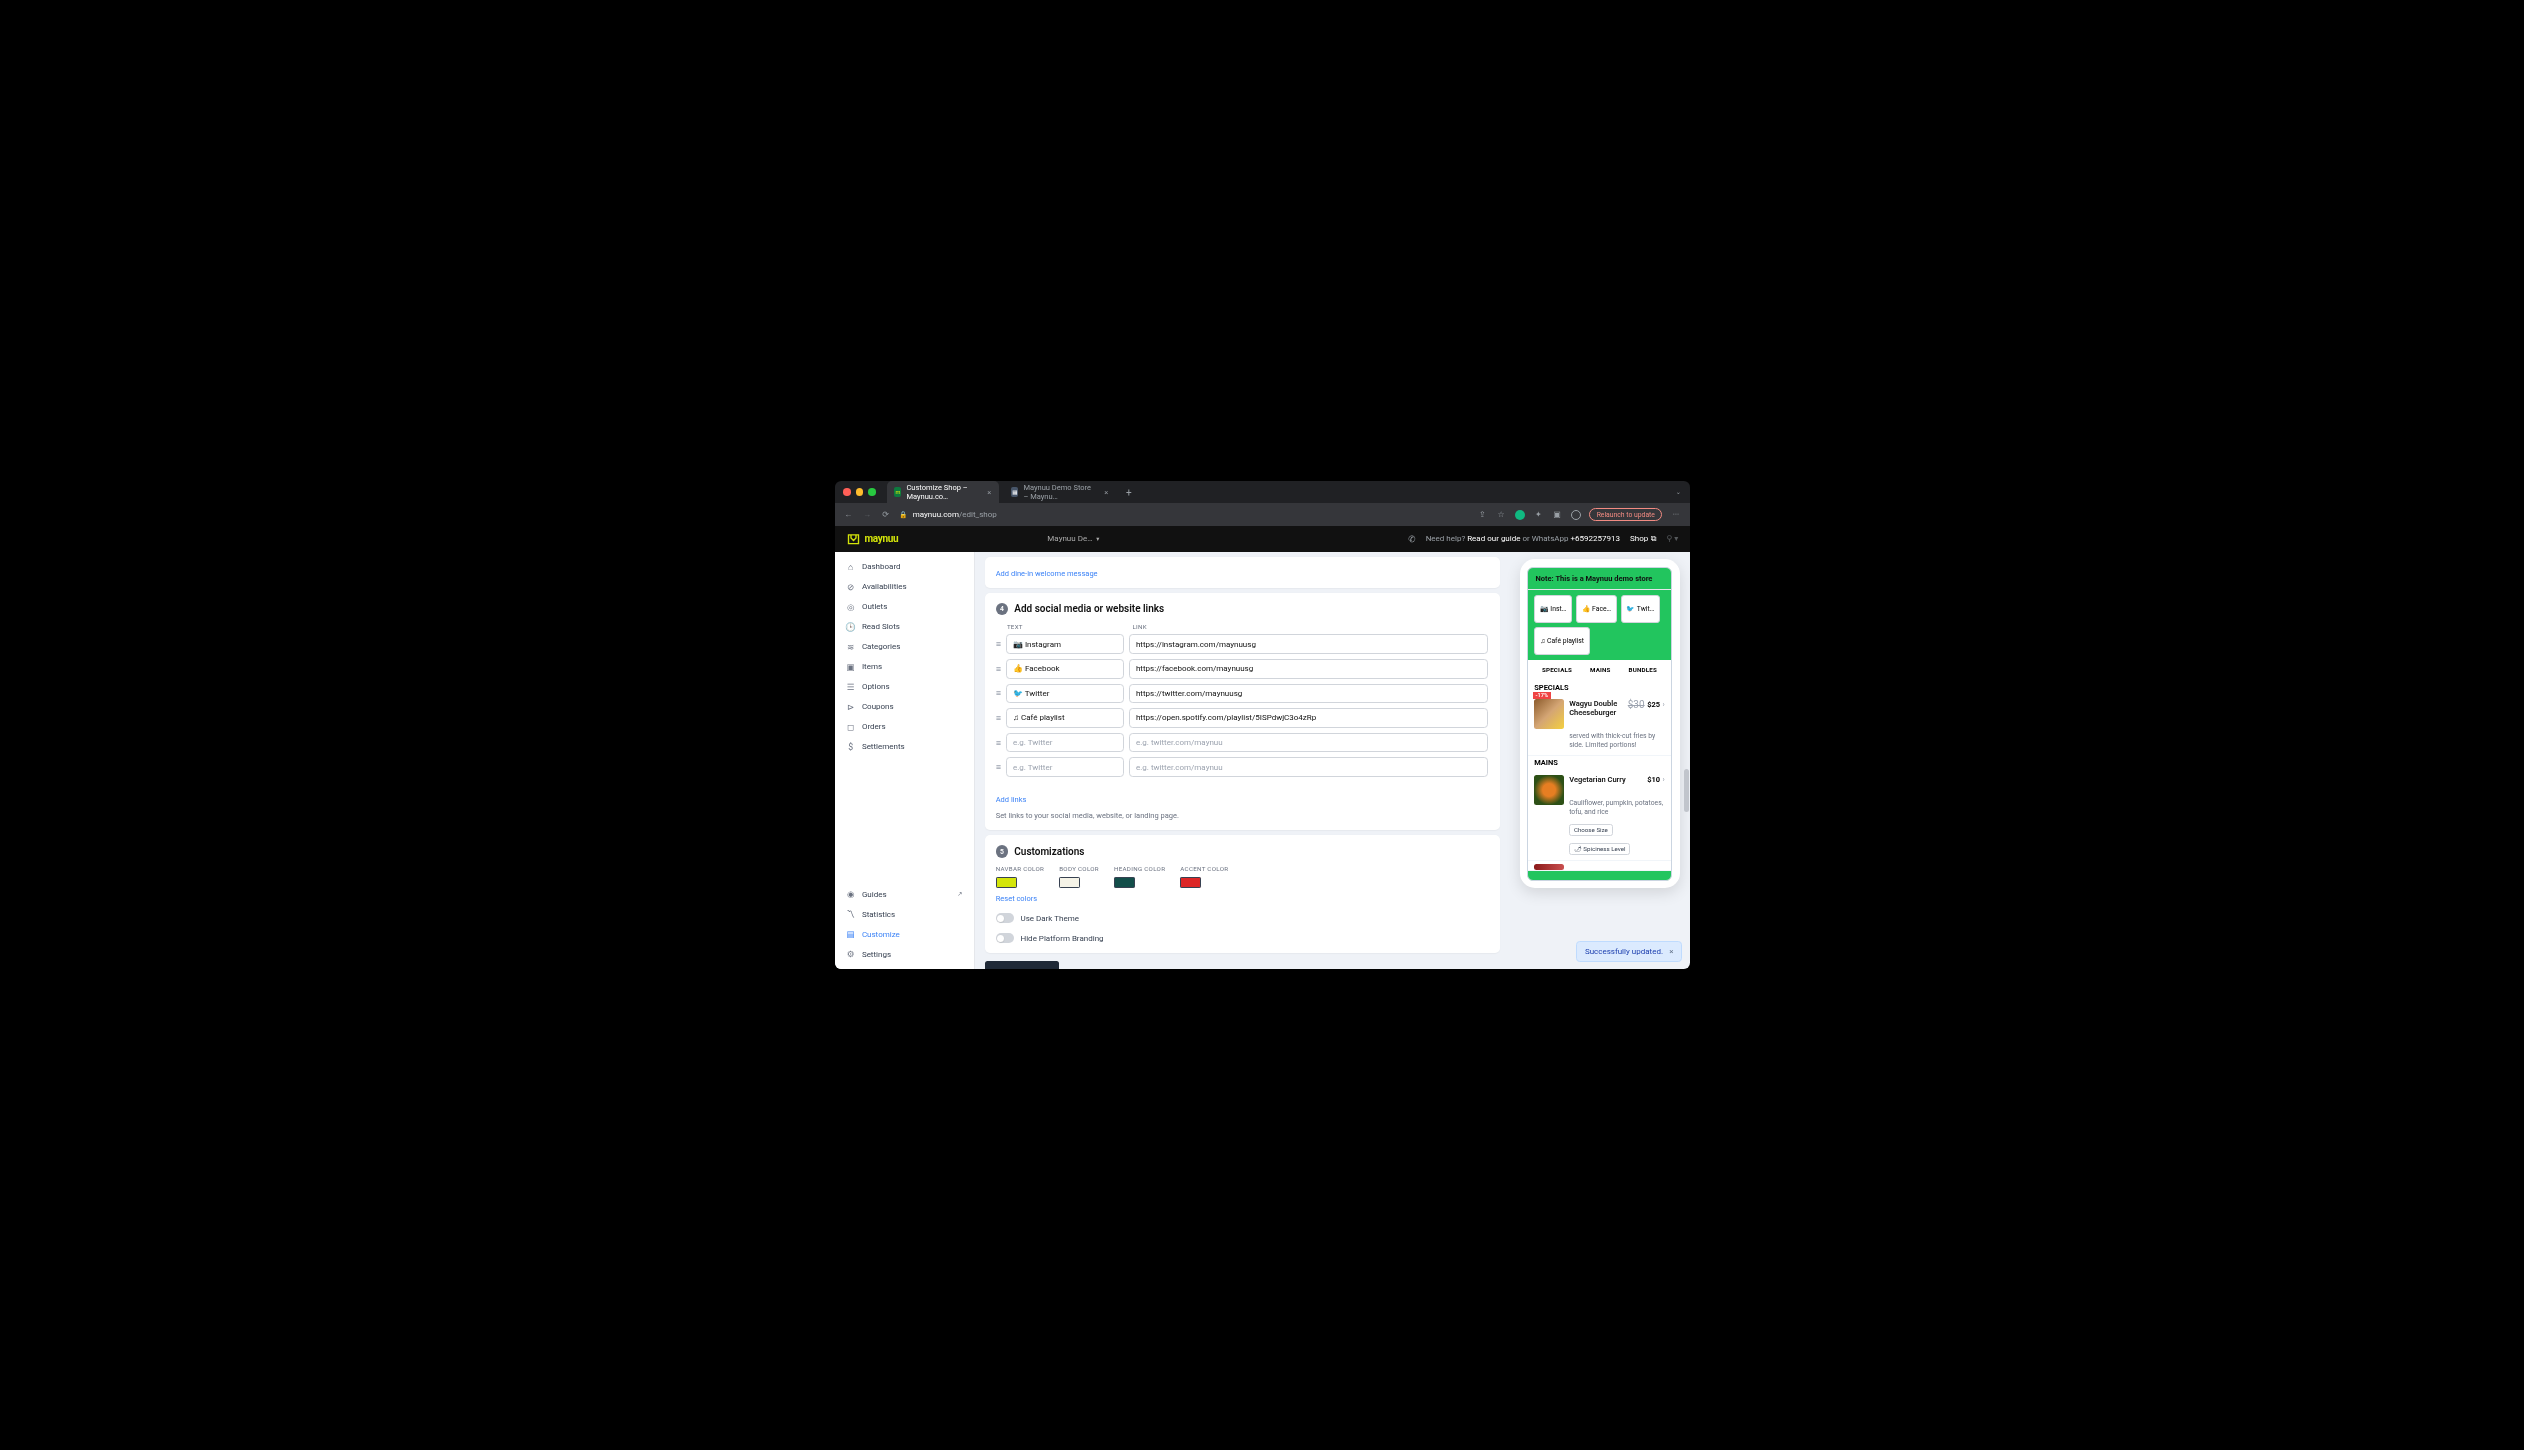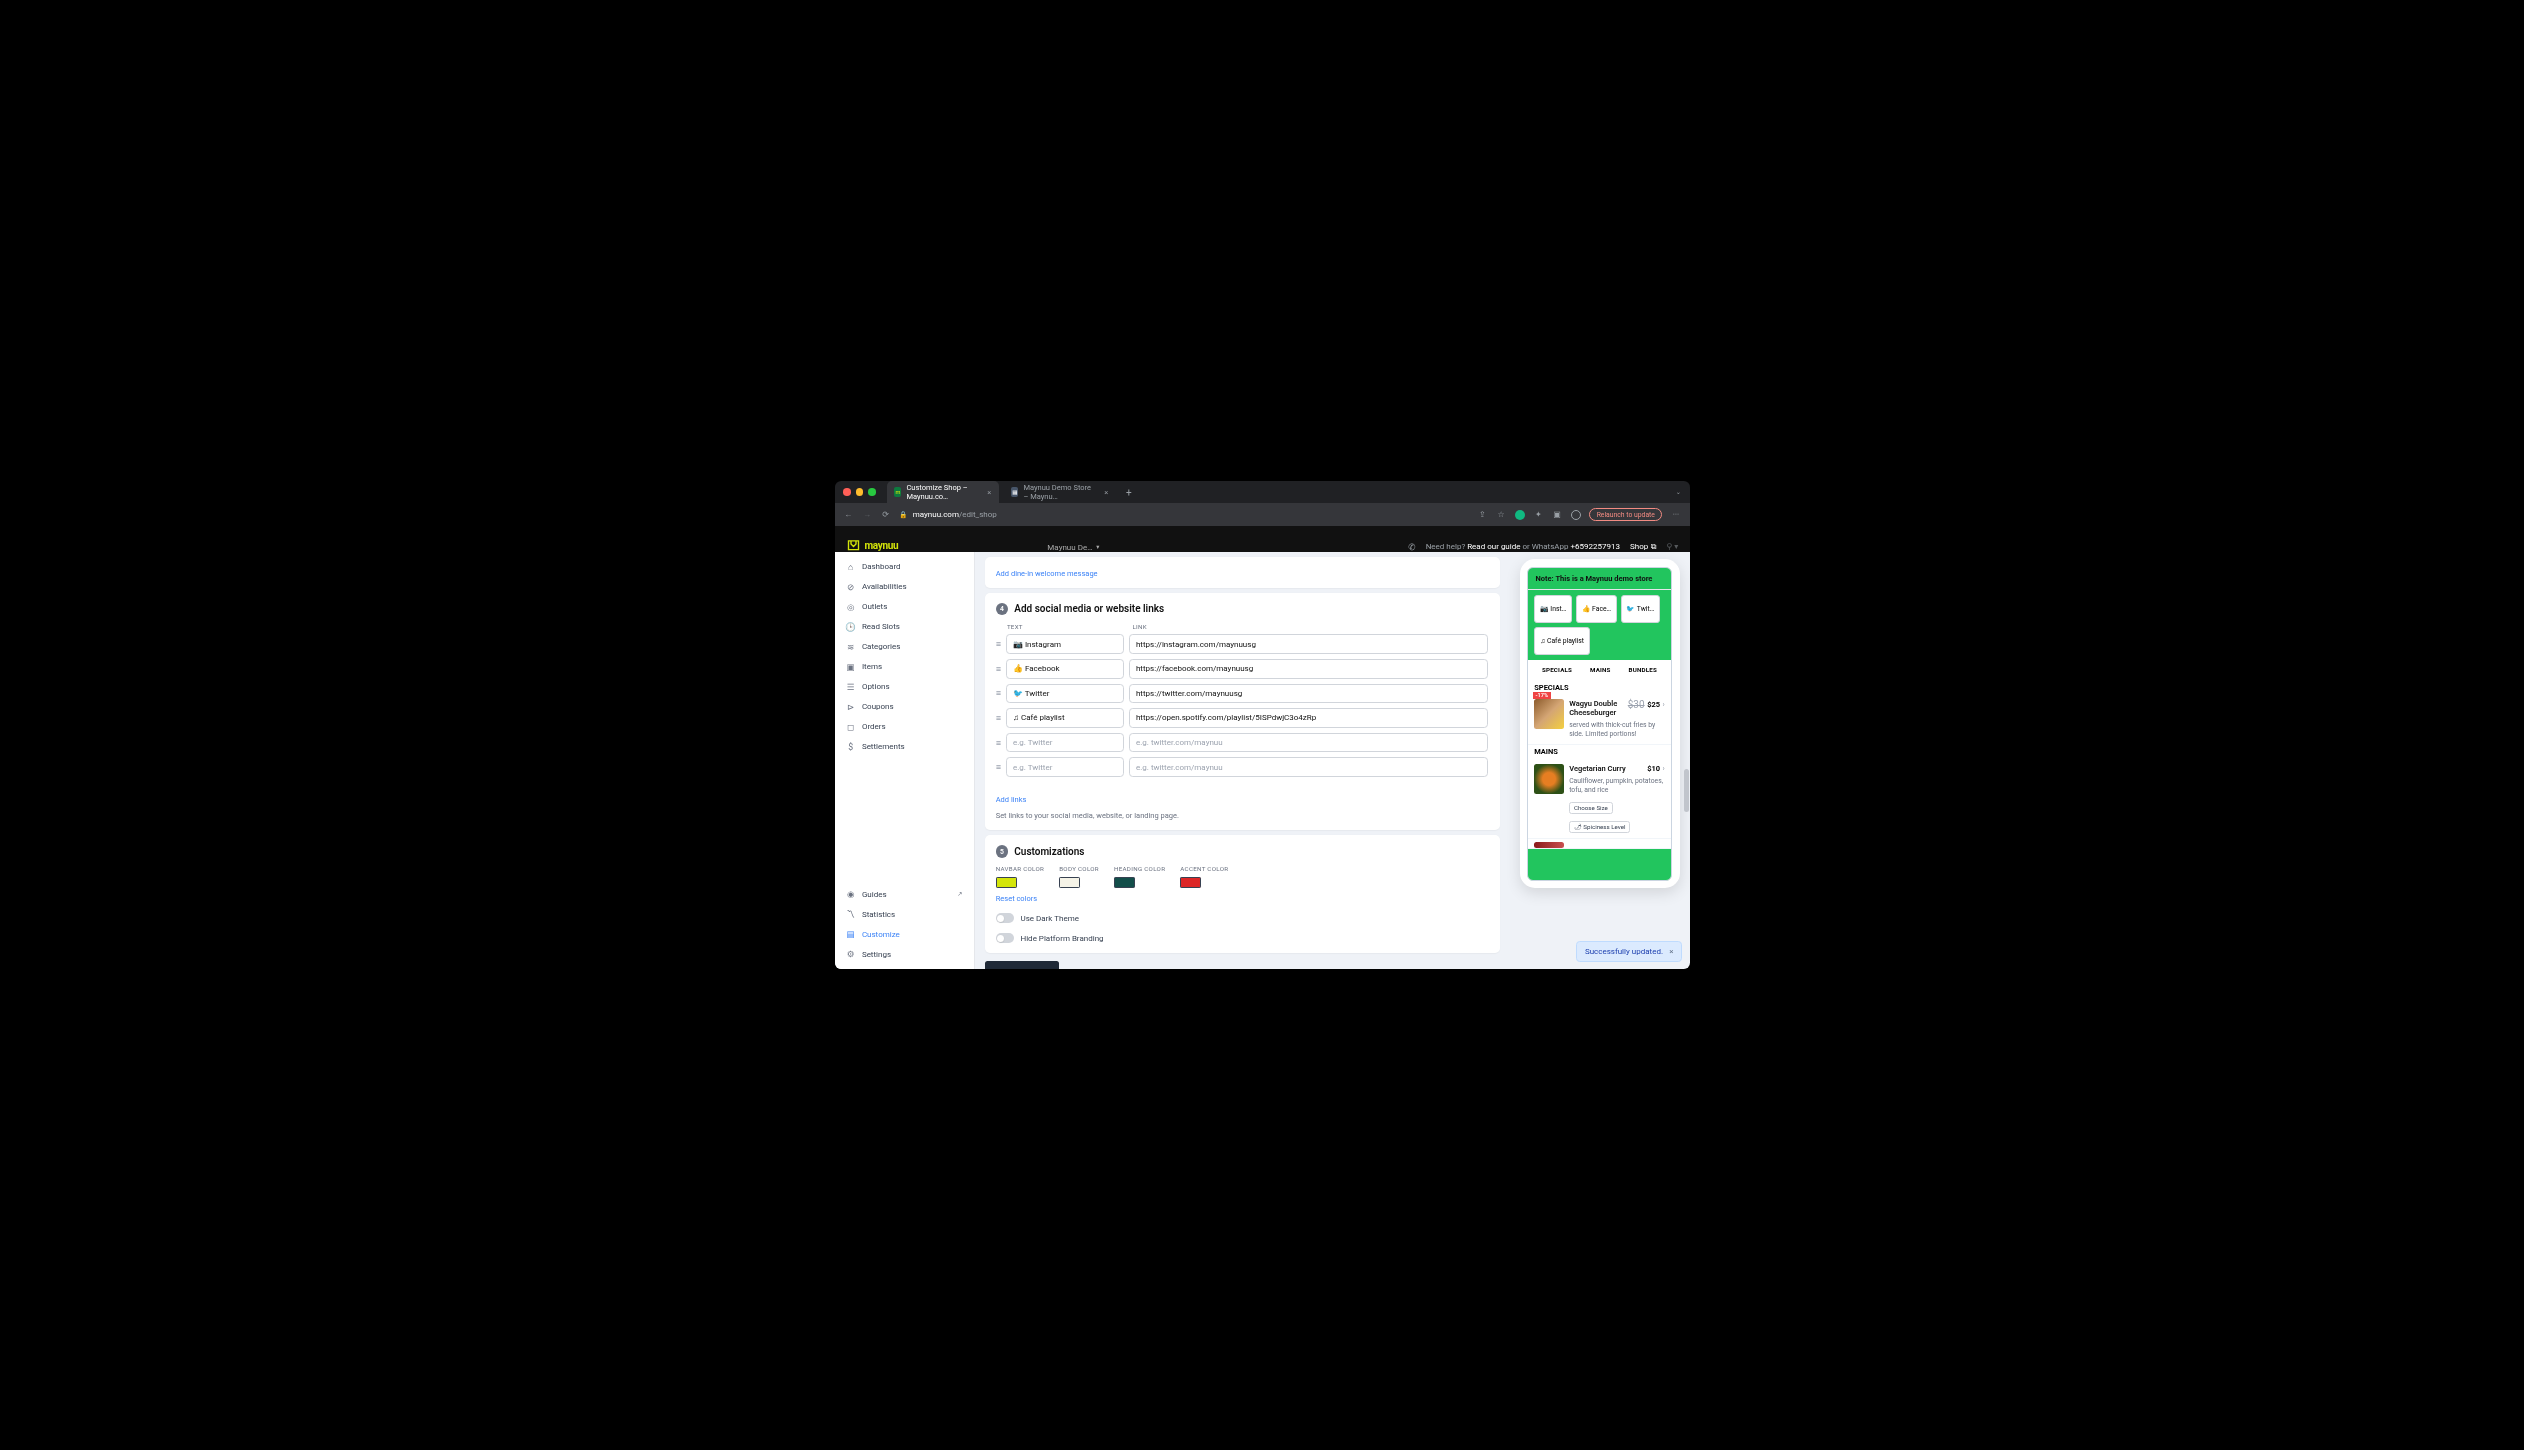--- a/index.html
+++ b/index.html
@@ -16,21 +16,21 @@
 .newtab{color:#9aa0a6;font-size:10px;padding:0 5px}
 .arrow-dd{margin-left:auto;color:#9aa0a6;font-size:6.2px}
 .urlbar{height:22.4px;background:#35363a;display:flex;align-items:center;padding:0 8.7px;gap:8.7px;color:#9aa0a6;font-size:8px}
 .urlbar .nav-icn{width:10px;display:flex;justify-content:center;align-items:center}
 .urlbar .url{flex:1;display:flex;align-items:center;gap:5px}
 .urlbar .url .lock{font-size:6.8px}
 .urlbar .url .domain{color:#fff}
 .urlbar .url .path{color:#9aa0a6}
 .relaunch{border:0.6px solid #f28b82;color:#f28b82;font-size:6.8px;padding:1.9px 6.2px;border-radius:7.5px;display:flex;align-items:center;gap:3.7px}
 .relaunch-dots{writing-mode:vertical-lr;font-size:6.2px}
-.header{height:26px;background:#111;display:flex;align-items:flex-end;padding:0 11.2px;color:#9aa0a6;font-size:8px}
+.header{height:26px;background:#111;display:flex;align-items:center;padding:0 11.2px;color:#9aa0a6;font-size:8px}
 .logo{display:flex;align-items:center;gap:3.7px;font-weight:700;font-size:10px}
 .logo .mark{width:15px;height:12.4px;position:relative}
 .logo .mark svg{stroke:#d4e50a;fill:none;stroke-width:2.2}
 .logo .txt{color:#d4e50a;letter-spacing:-0.3px}
 .storesel{margin-left:149px;color:#aaa;display:flex;align-items:center;gap:3.7px;font-size:8px}
 .header .right{margin-left:auto;display:flex;align-items:center;gap:10px}
 .header .right .icn{font-size:8.7px}
 .header .white{color:#fff}
 .shoplink{color:#fff;display:flex;align-items:center;gap:2.5px}
 .body{flex:1;display:flex;background:#eff2f7;overflow:hidden;position:relative}
@@ -72,21 +72,21 @@
 .chips{display:flex;flex-wrap:wrap;gap:3.7px;padding:5px 6.2px}
 .chip{border:0.6px solid #d1d5db;background:#fff;border-radius:3.1px;padding:9px 5px;font-size:6.8px;white-space:nowrap;max-width:45px;overflow:hidden;text-overflow:ellipsis}
 .chip.wide{max-width:none}
 .cattabs{display:flex;justify-content:space-around;padding:6.2px 5px;background:#fff;font-size:6.2px;font-weight:700;letter-spacing:0.2px}
 .cathead{font-size:7.5px;font-weight:700;padding:2.5px 6.2px;background:#fff}
 .menuitem{display:flex;gap:5px;padding:5px 6.2px;background:#fff;border-bottom:0.6px solid #f1f5f9;position:relative}
 .menuitem .img{width:30px;height:30px;border-radius:2.5px;background:linear-gradient(135deg,#8b5a2b,#d4a574 50%,#f4d03f)}
 .menuitem .img.curry{background:radial-gradient(circle,#e67e22 30%,#2d5016 70%)}
 .menuitem .details{flex:1;font-size:6.8px}
 .menuitem .name{font-weight:600;font-size:7.5px;color:#111}
-.menuitem .desc{color:#6b7280;margin-top:4px;line-height:1.3}
+.menuitem .desc{color:#6b7280;margin-top:15px;line-height:1.3}
 .menuitem .price{display:flex;gap:2.5px;align-items:center;font-size:7.5px}
 .strike{text-decoration:line-through;color:#9ca3af;font-size:10px}
 .newprice{font-weight:700}
 .chev{color:#9ca3af}
 .discount{position:absolute;top:-2.5px;left:5px;background:#ef4444;color:#fff;font-size:5.6px;padding:0.6px 2.5px;font-weight:600}
 .opt-pill{display:inline-block;border:0.6px solid #d1d5db;border-radius:2.5px;padding:1.2px 3.7px;font-size:6.2px;margin-top:7px;margin-right:2.5px;color:#374151}
 .toast{position:absolute;bottom:7.5px;right:7.5px;background:#dbeafe;border:0.6px solid #bfdbfe;border-radius:3.7px;padding:5px 7.5px;font-size:8px;color:#1e40af;display:flex;align-items:center;gap:6.2px}
 .toast .x{color:#64748b;cursor:pointer}
 .header .mut{color:#9aa0a6}
 .scrollbar-thumb{position:absolute;right:0.6px;top:217px;width:5px;height:43px;background:#c1c5cc;border-radius:2.5px}

